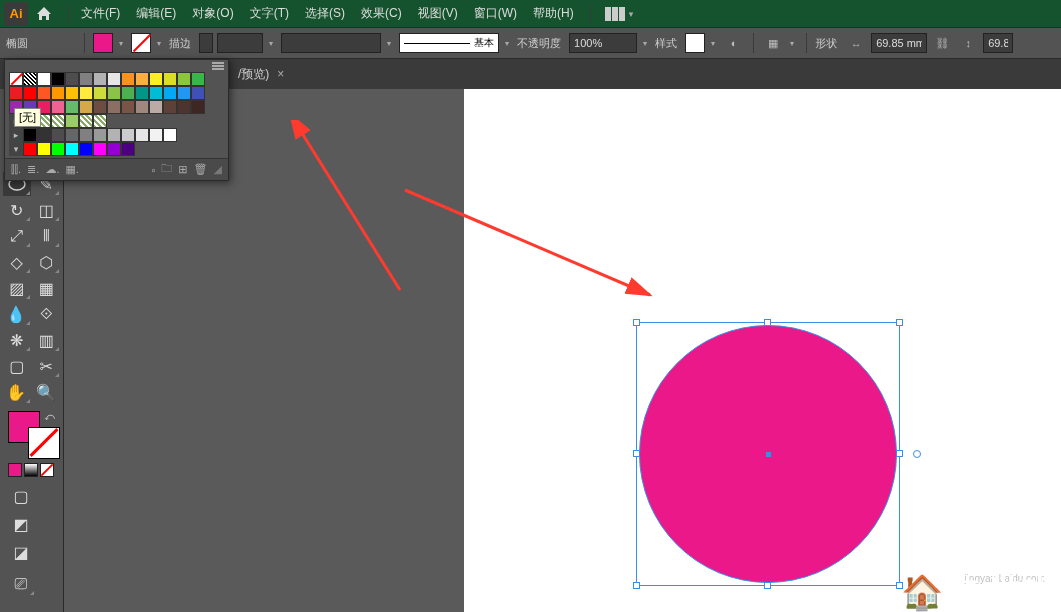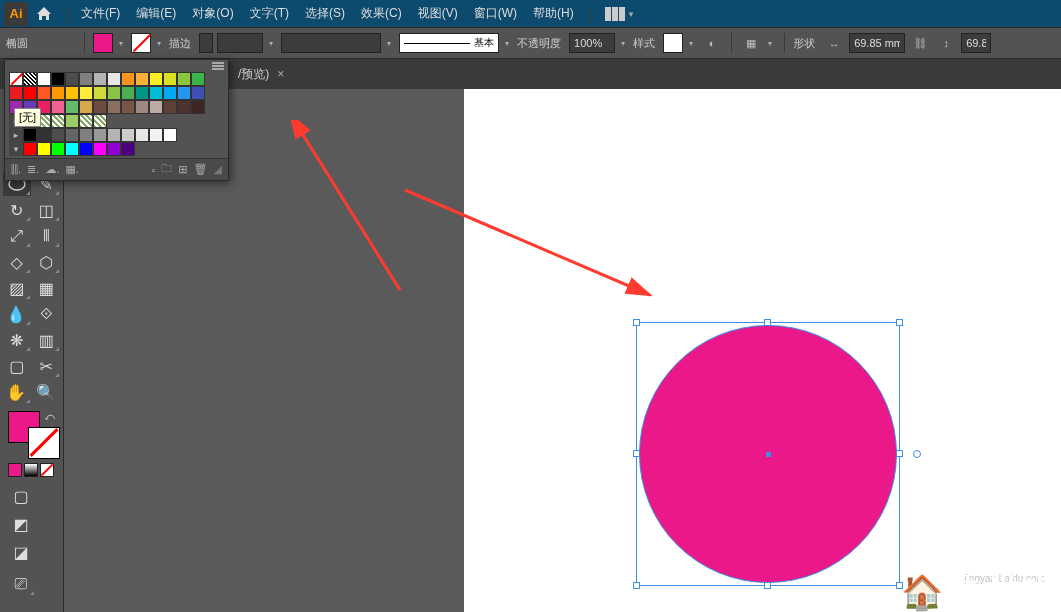--- a/index.html
+++ b/index.html
@@ -1,19 +1,19 @@
 <!DOCTYPE html>
 <html><head>
 <meta charset="utf-8">
 <style>
 * { margin: 0; padding: 0; box-sizing: border-box; font-family: "Microsoft YaHei", Arial, sans-serif; }
 body { background: #323232; width: 1061px; height: 612px; overflow: hidden; position: relative; }
 
 
-.menubar { height: 27px; background: #0c4a6e; display: flex; align-items: center; padding: 0 4px; color: #ddd; font-size: 12px; }
+.menubar { height: 27px; background: #14532d; display: flex; align-items: center; padding: 0 4px; color: #ddd; font-size: 12px; }
 .app-logo { width: 24px; height: 24px; background: #3a3a3a; color: #ff9a00; font-weight: bold; font-size: 13px; display: flex; align-items: center; justify-content: center; margin-right: 4px; border-radius: 2px; }
 .home-icon { width: 24px; height: 24px; display: flex; align-items: center; justify-content: center; margin-right: 8px; }
 .menubar .menu-item { padding: 0 8px; cursor: default; }
 .layout-icon { margin-left: 6px; width: 20px; height: 14px; display: flex; gap: 1px; }
 .layout-icon span { flex: 1; background: #ccc; }
 .dropdown-arrow { margin-left: 4px; color: #aaa; font-size: 9px; }
 
 
 .controlbar { height: 32px; background: #535353; border-top: 1px solid #2a2a2a; border-bottom: 1px solid #2a2a2a; display: flex; align-items: center; padding: 0 6px; color: #ccc; font-size: 11px; gap: 4px; }
 .ctrl-label { margin-right: 4px; }
@@ -128,21 +128,21 @@
   <input class="ctrl-input" style="width: 46px;">
   <span class="mini-arrow">▾</span>
   <div class="ctrl-input" style="width:100px"></div>
   <span class="mini-arrow">▾</span>
   <div class="stroke-preview">
       <div class="line"></div>
       <span>基本</span>
     </div>
   <span class="mini-arrow">▾</span>
   <span class="ctrl-label">不透明度</span>
-  <input class="ctrl-input" style="width: 46px; text-align: left;" value="100%">
+  <input class="ctrl-input" style="width: 68px; text-align: left;" value="100%">
   <span class="mini-arrow">▾</span>
   <span class="ctrl-label">样式</span>
   <div class="color-swatch" style="background:#fff"></div>
   <span class="mini-arrow">▾</span>
   <div class="icon-btn">◐</div>
   <div class="sep-v"></div>
   <div class="icon-btn">▦</div>
   <span class="mini-arrow">▾</span>
   <div class="sep-v"></div>
   <span class="ctrl-label">形状</span>

